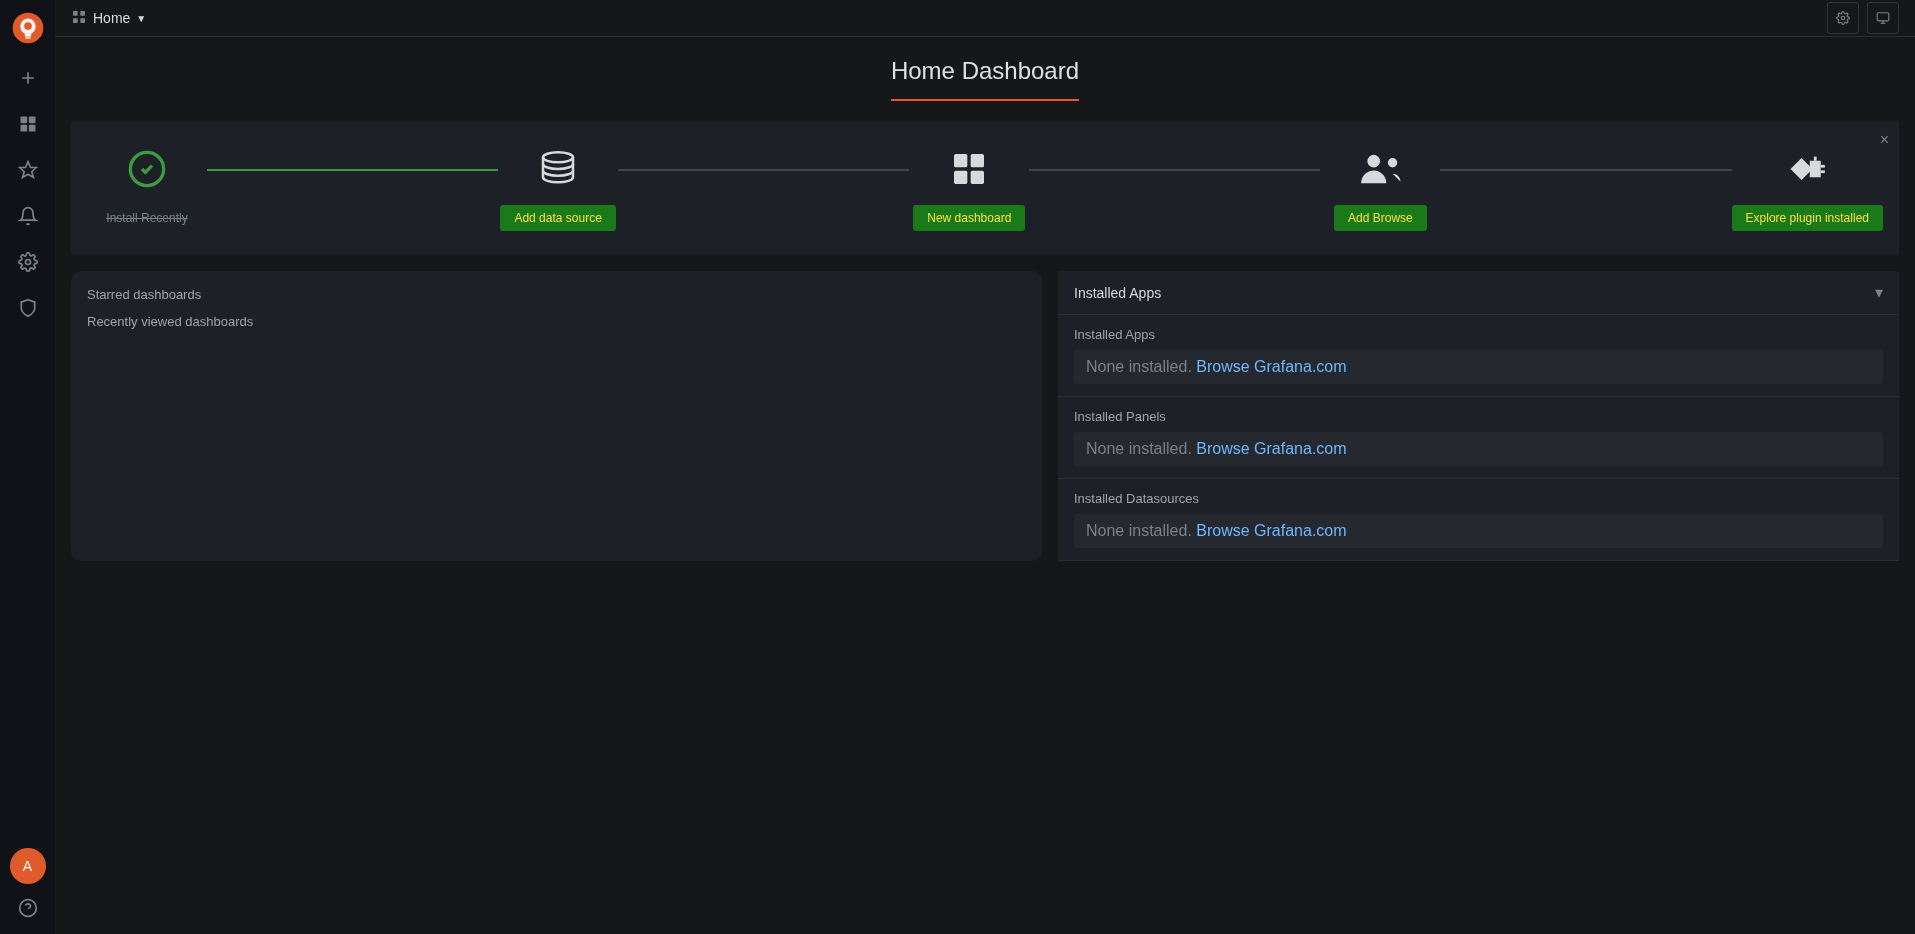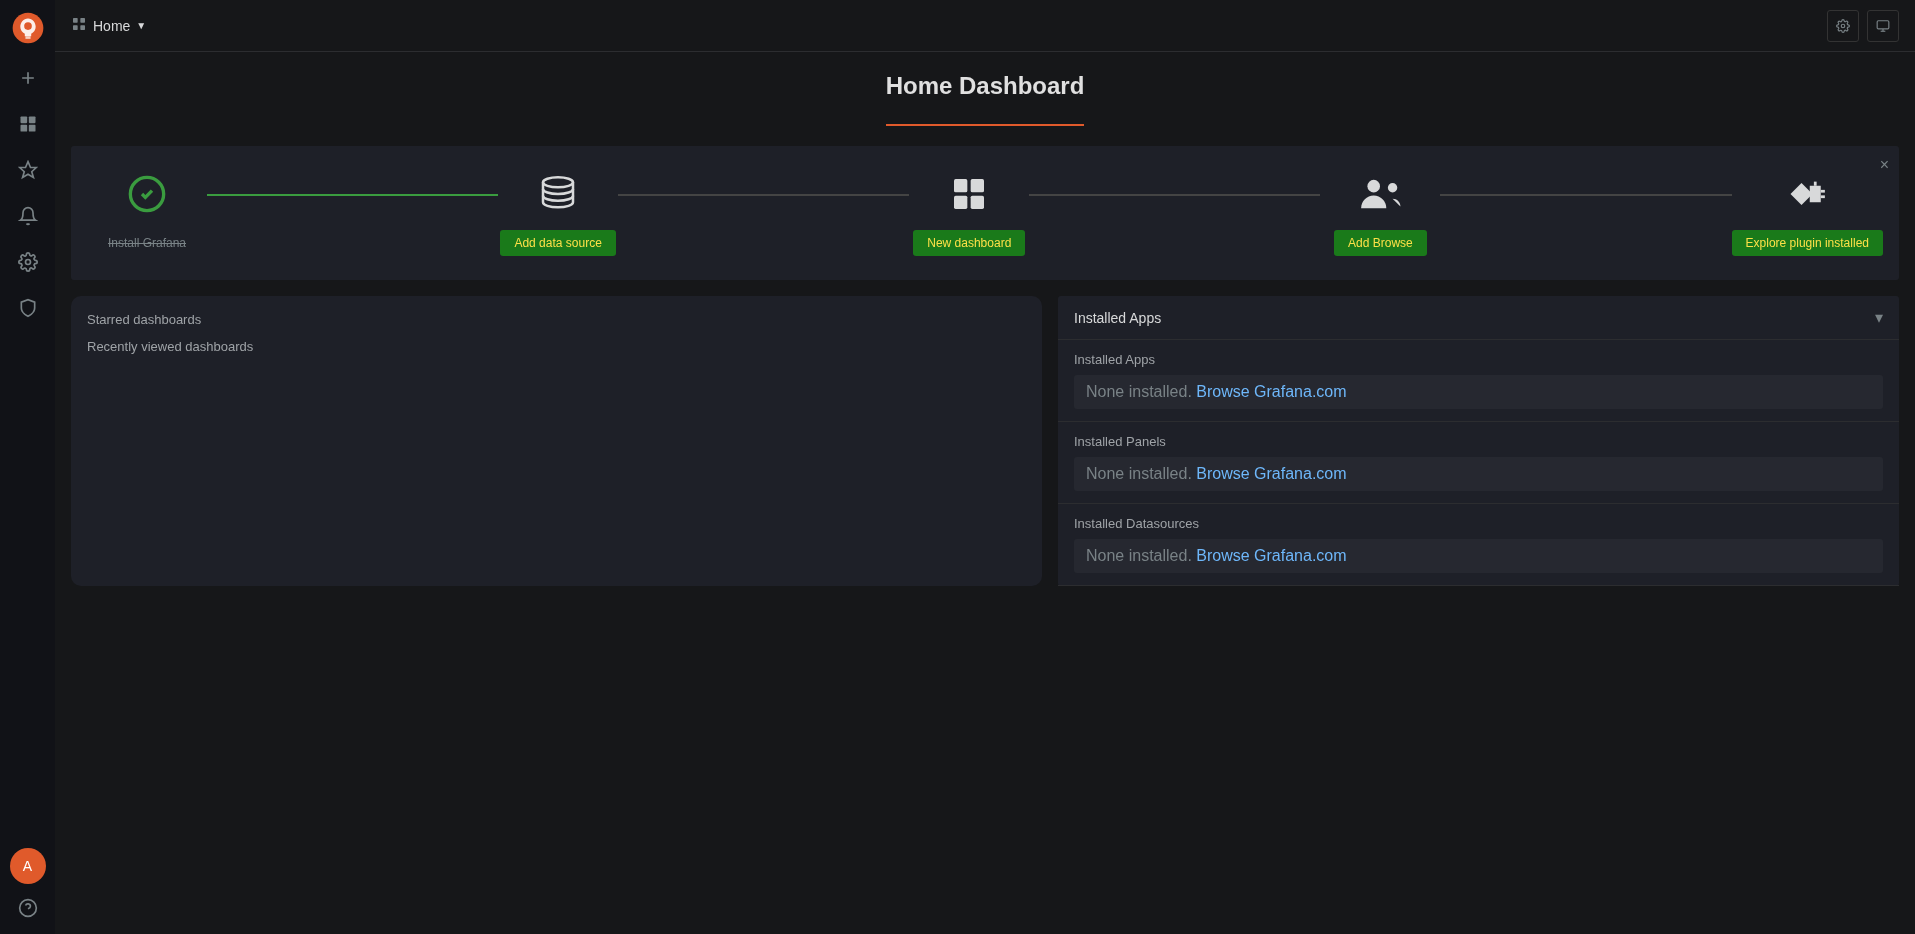--- a/index.html
+++ b/index.html
@@ -70,21 +70,21 @@
     
     .main {
       flex: 1;
       display: flex;
       flex-direction: column;
       overflow: hidden;
     }
 
     
     .topbar {
-      height: 52px;
+      height: 37px;
       background: #161719;
       display: flex;
       align-items: center;
       padding: 0 16px;
       border-bottom: 1px solid #2c2d30;
       flex-shrink: 0;
     }
     .topbar-home {
       display: flex;
       align-items: center;
@@ -120,24 +120,24 @@
       background: #161719;
     }
 
     .page-title-bar {
       text-align: center;
       margin-bottom: 20px;
     }
     .page-title {
       font-size: 24px;
       color: #e0e0e0;
-      font-weight: 700;
+      font-weight: 400;
       border-bottom: 2px solid #e05a2b;
       display: inline-block;
-      padding-bottom: 24px;
+      padding-bottom: 14px;
     }
 
     
     .steps-panel {
       background: #1e2028;
       margin: 0 16px 16px 16px;
       border-radius: 3px;
       padding: 24px 16px;
       position: relative;
     }
@@ -364,21 +364,21 @@
       <button class="steps-close">×</button>
       <div class="steps-row">
 
         <div class="step-item">
           <div class="step-icon completed">
             <svg width="40" height="40" viewBox="0 0 24 24" fill="none" stroke="#3a9c3f" stroke-width="2">
               <circle cx="12" cy="12" r="10"></circle>
               <polyline points="9 12 11 14 15 10"></polyline>
             </svg>
           </div>
-          <button class="step-btn completed-label">Install Grafana</button>
+          <button class="step-btn completed-label">Install Recently</button>
         </div>
 
         <div class="step-connector done"></div>
 
         <div class="step-item">
           <div class="step-icon">
             <svg width="40" height="40" viewBox="0 0 24 24" fill="none" stroke="#d8d9da" stroke-width="1.5">
               <ellipse cx="12" cy="5" rx="9" ry="3"></ellipse>
               <path d="M21 5v4c0 1.66-4.03 3-9 3S3 10.66 3 9V5"></path>
               <path d="M21 9v4c0 1.66-4.03 3-9 3S3 14.66 3 13V9"></path>

